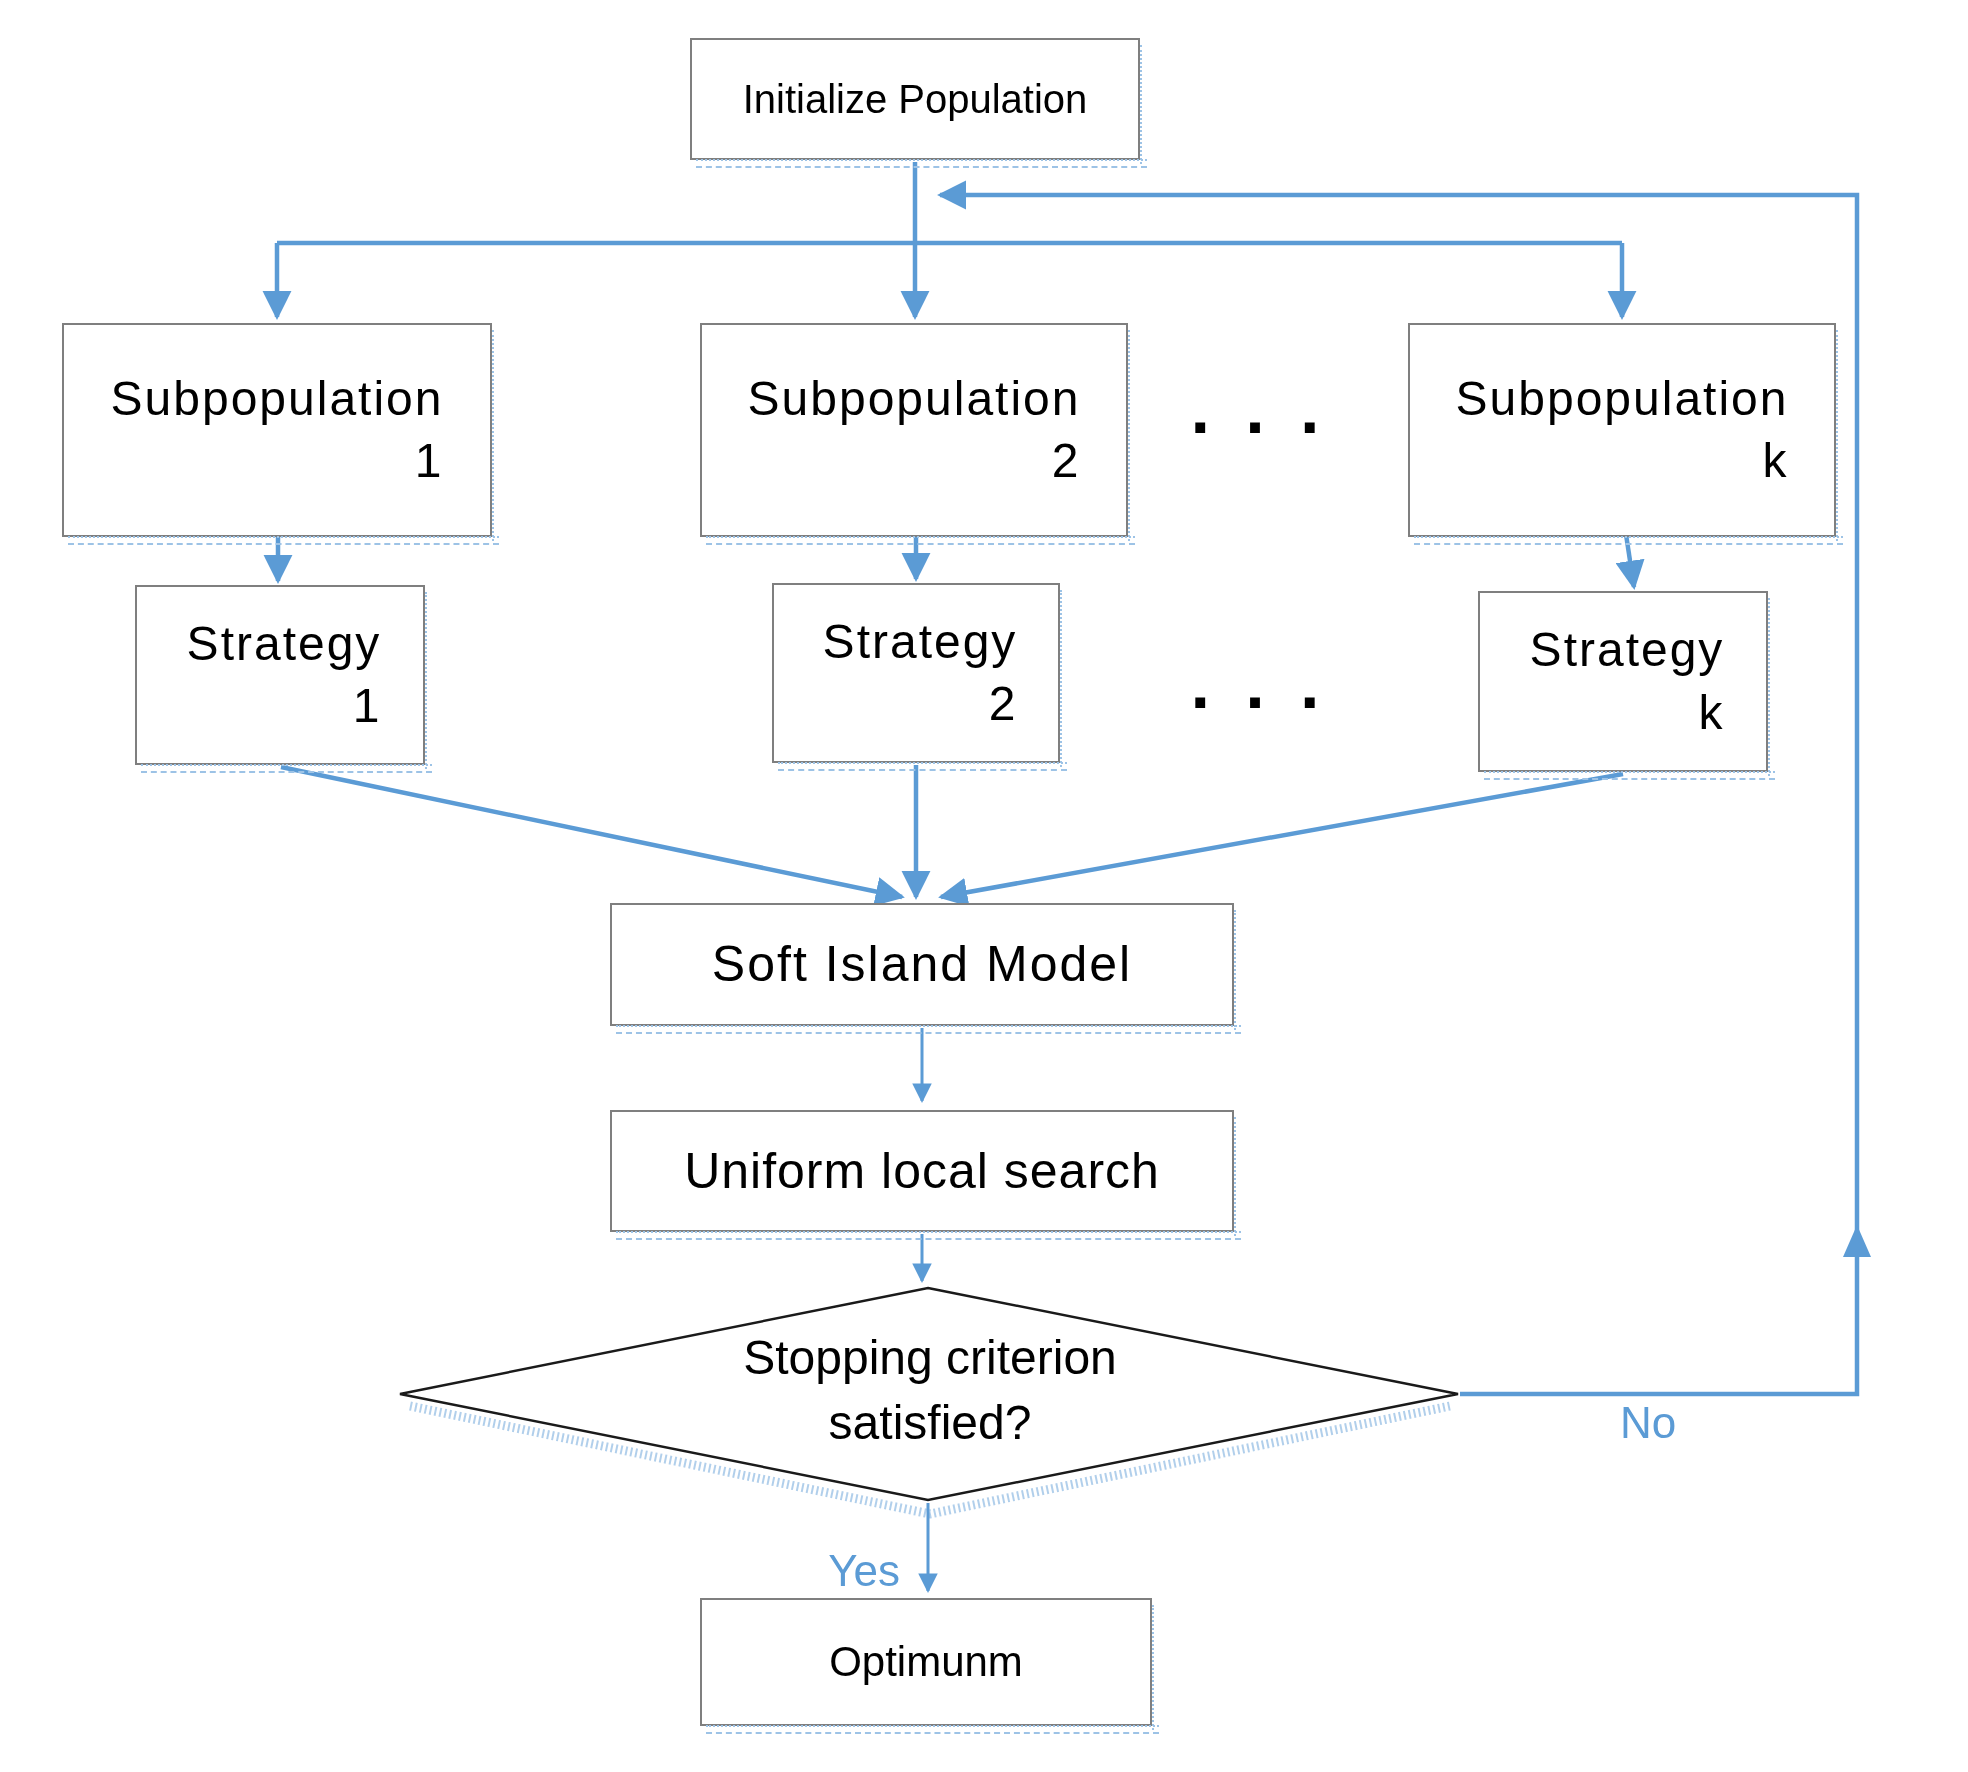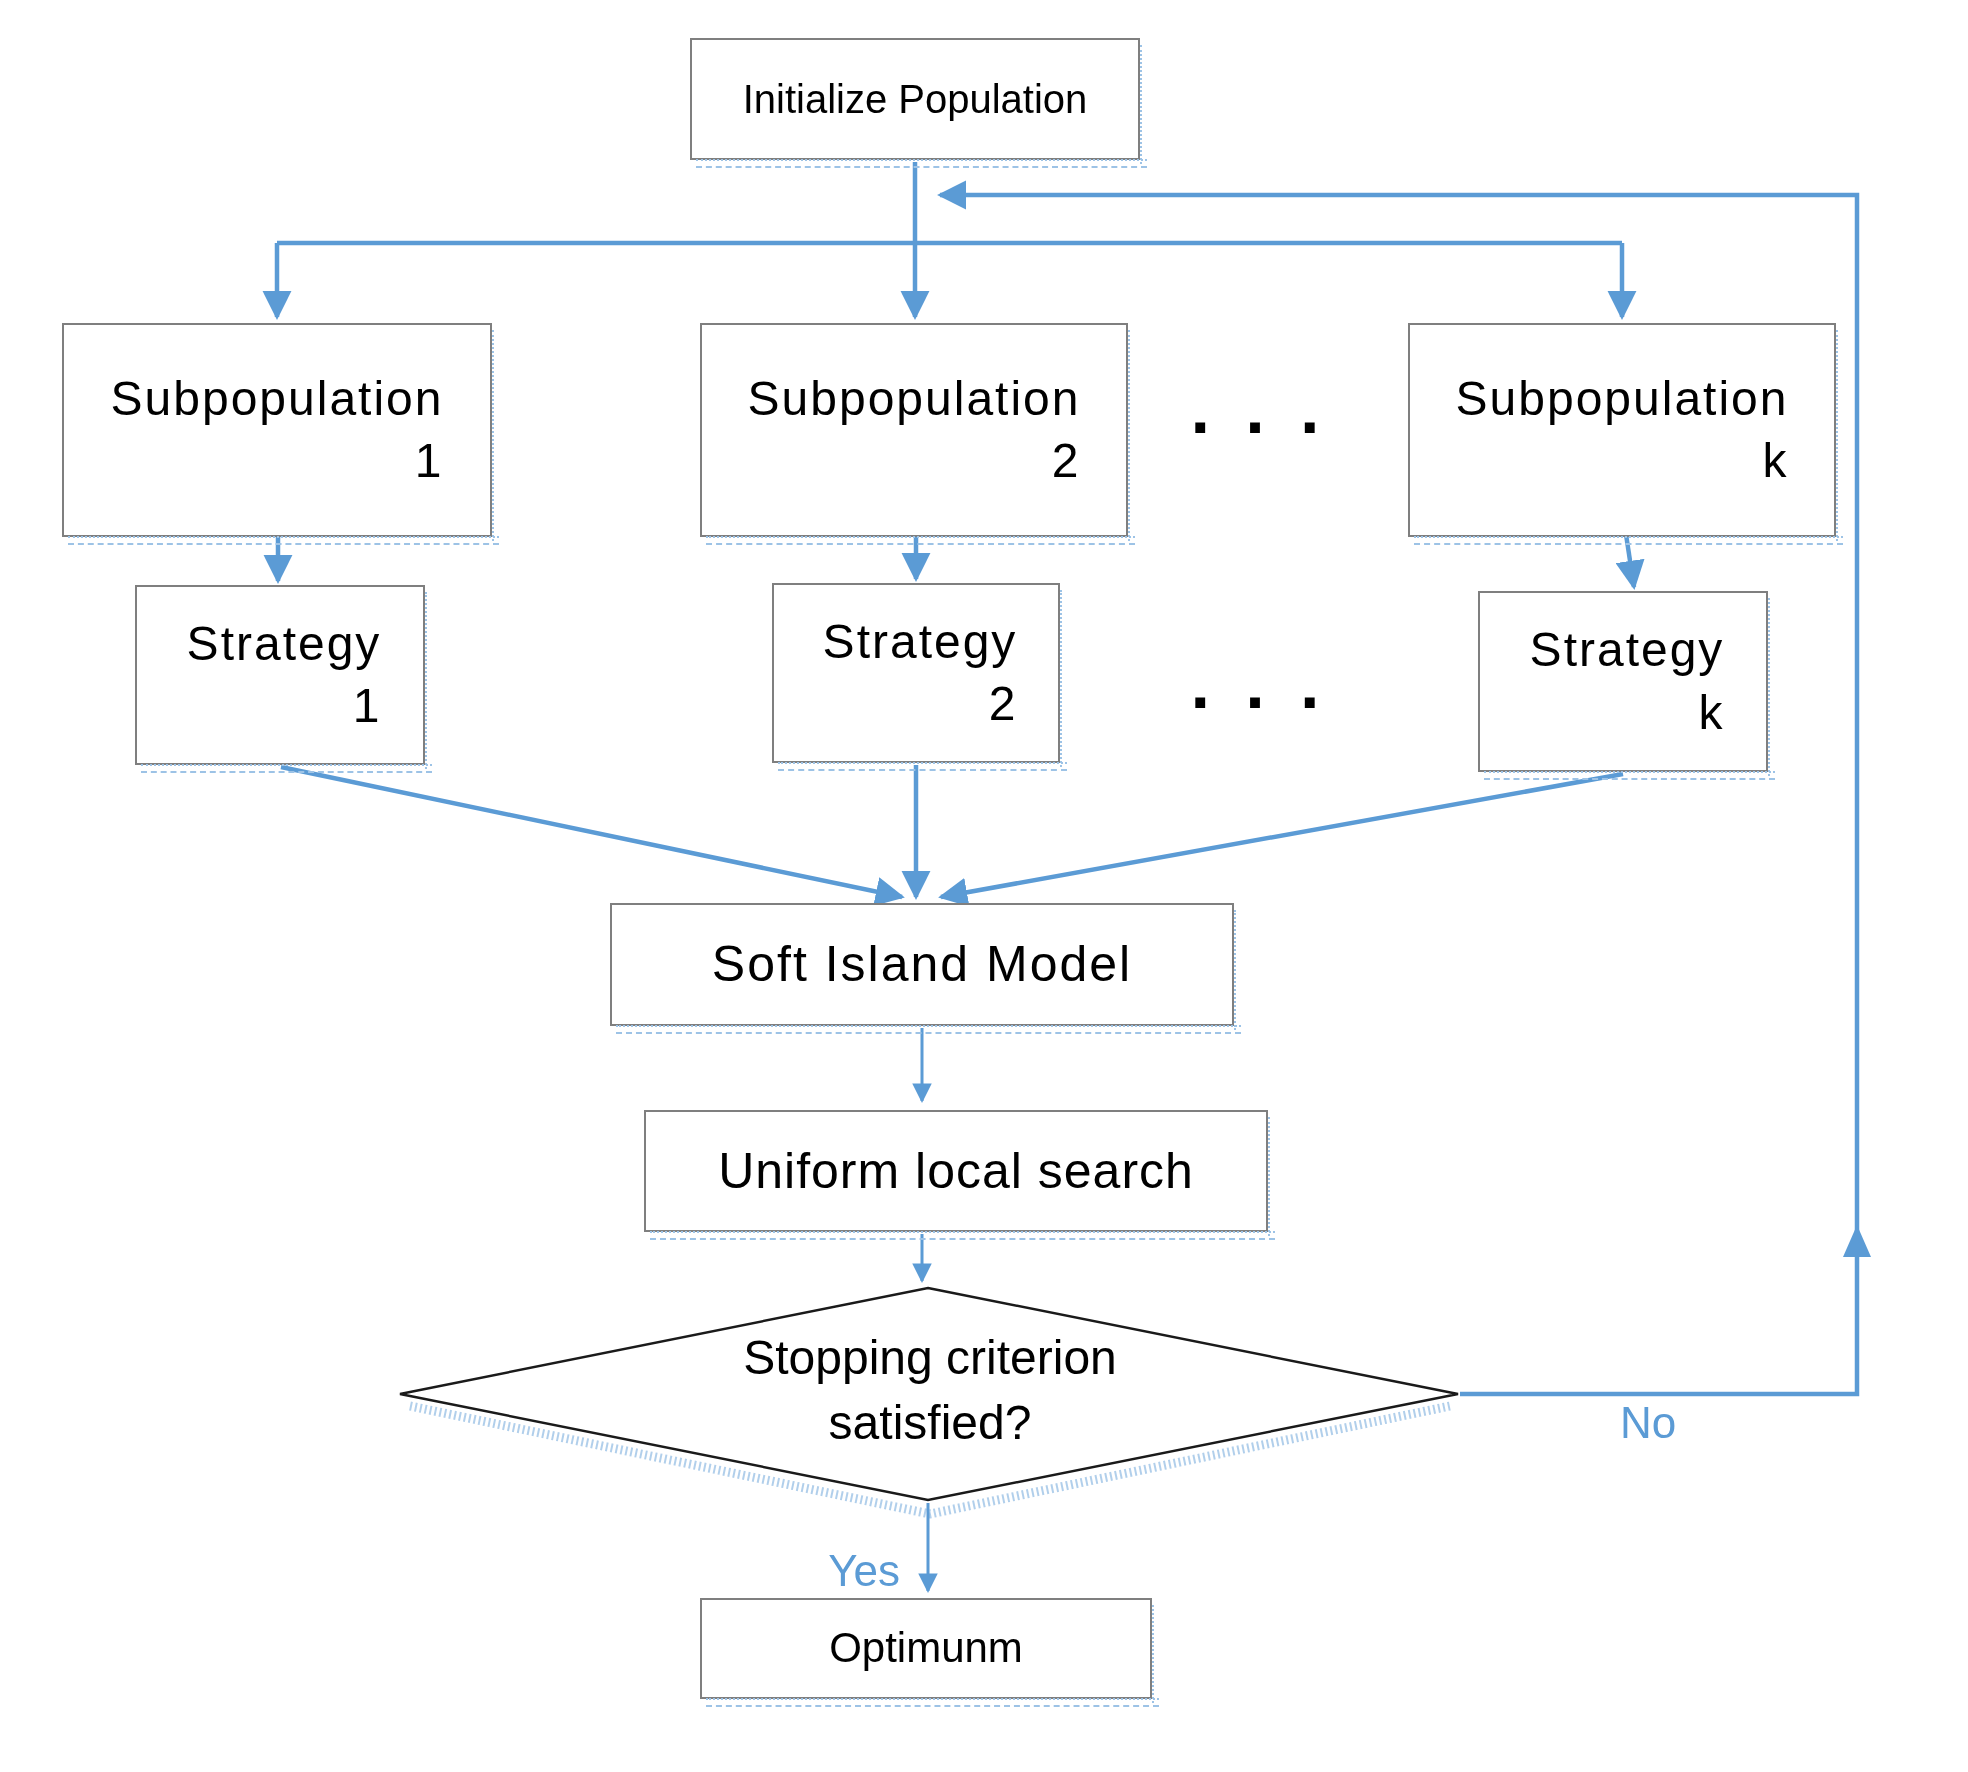--- a/index.html
+++ b/index.html
@@ -67,22 +67,22 @@
   .box.initialize   { left: 690px;  top: 38px;   width: 450px; height: 122px; font-size: 40px; }
   .box.subpop       { width: 430px; height: 214px; font-size: 48px; letter-spacing: 2px; }
   .box.sub1 { left: 62px;   top: 323px; }
   .box.sub2 { left: 700px;  top: 323px; width: 428px; }
   .box.subk { left: 1408px; top: 323px; width: 428px; }
   .box.strat        { width: 290px; height: 180px; font-size: 48px; letter-spacing: 2px; padding-left: 8px; }
   .box.strat1 { left: 135px;  top: 585px; }
   .box.strat2 { left: 772px;  top: 583px; width: 288px; }
   .box.stratk { left: 1478px; top: 591px; height: 181px; }
   .box.soft    { left: 610px; top: 903px;  width: 624px; height: 123px; font-size: 50px; letter-spacing: 2px; }
-  .box.uniform { left: 644px; top: 1110px; width: 624px; height: 122px; font-size: 50px; letter-spacing: 1px; }
-  .box.optimum { left: 700px; top: 1598px; width: 452px; height: 101px; font-size: 42px; }
+  .box.uniform { left: 610px; top: 1110px; width: 624px; height: 122px; font-size: 50px; letter-spacing: 1px; }
+  .box.optimum { left: 700px; top: 1598px; width: 452px; height: 128px; font-size: 42px; }
 
   .dots {
     position: absolute;
     width: 180px; height: 90px;
     font-size: 70px; font-weight: bold;
     letter-spacing: 6px;
     display: flex; align-items: center; justify-content: center;
     z-index: 2;
   }
   .dots.row1 { left: 1170px; top: 382px; }

